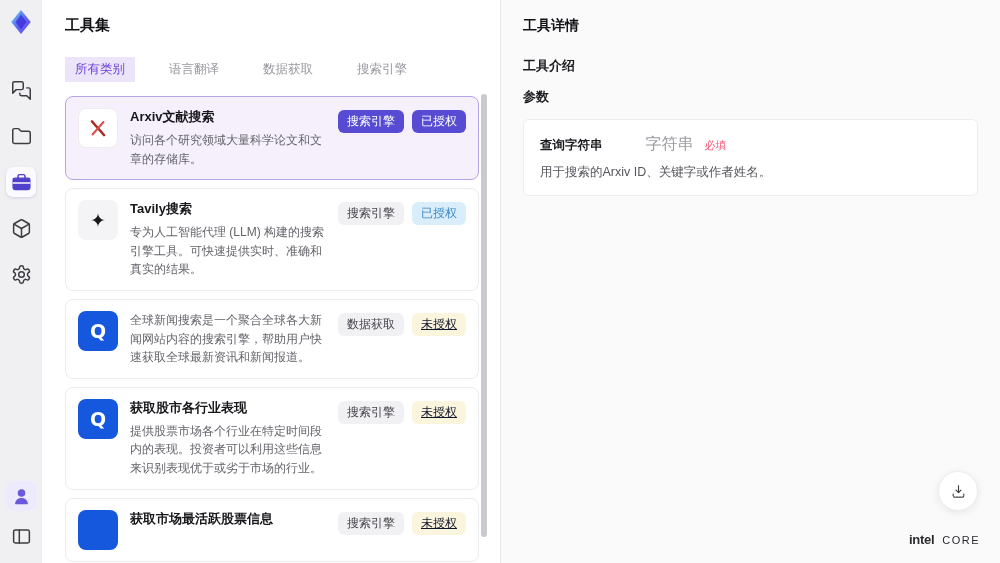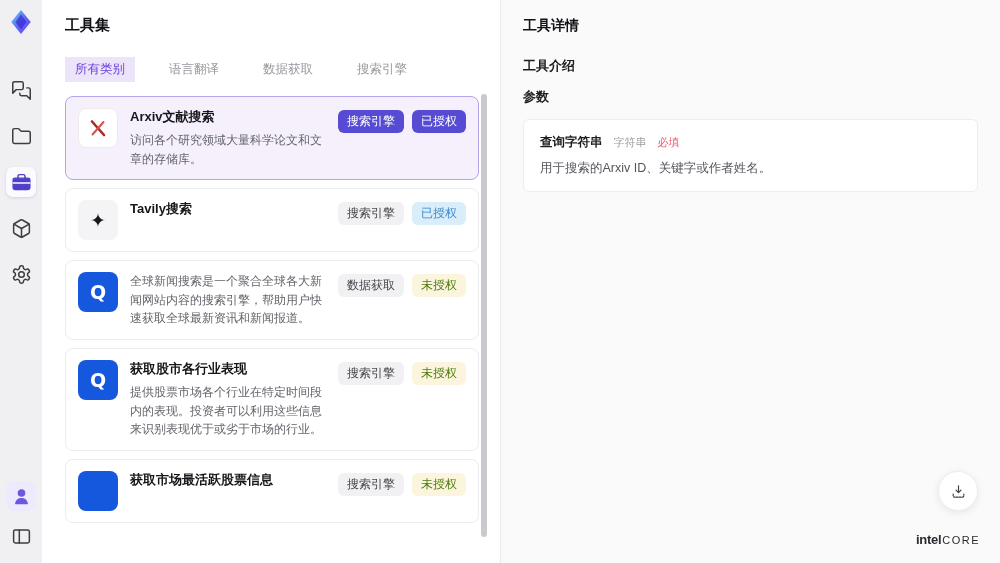--- a/index.html
+++ b/index.html
@@ -34,40 +34,40 @@
   .tool-icon .q { color:#fff; font-weight:bold; font-size:19px; font-family:"DejaVu Sans",sans-serif; }
   .tool-icon .star { color:#17171b; font-size:19px; }
   .card-body { flex:1; min-width:0; padding-right:6px; }
   .card-title { font-size:13px; font-weight:bold; color:#17171b; margin-bottom:5px; }
   .card-desc { font-size:12px; color:#64646b; line-height:1.55; }
   .card-badges { display:flex; gap:8px; flex-shrink:0; margin-top:2px; }
   .badge { font-size:12px; padding:3px 9px; border-radius:6px; white-space:nowrap; }
   .badge.solid  { background:#564bd2; color:#fff; }
   .badge.gray   { background:#f1f1f3; color:#46464d; }
   .badge.blue   { background:#d9edfb; color:#3e8ac9; }
-  .badge.yellow { background:#fcf5dd; color:#4d7c0f; }
+  .badge.yellow { background:#fcf5dd; color:#0f172a;text-decoration:underline; }
 
   .scrollbar-track { position:absolute; top:90px; bottom:6px; right:13px; width:6px; }
   .scrollbar-thumb { position:absolute; top:4px; bottom:20px; width:6px; background:#c9c9ce; border-radius:3px; }
 
   
   .detail-pane { flex:1; height:100%; background:#fafafb; border-left:1px solid #e9e9ec; padding:17px 22px; position:relative; }
   .detail-title { font-size:14px; font-weight:bold; color:#121216; margin-bottom:22px; }
   .section-title { font-size:13px; font-weight:bold; color:#1c1c21; margin-bottom:13px; }
   .panel-box { background:#fff; border:1px solid #ededf0; border-radius:6px; padding:14px 16px; margin-bottom:22px; }
   .intro-text { font-size:12.5px; color:#3c3c43; line-height:1.6; }
   .param-line { display:flex; align-items:baseline; gap:11px; margin-bottom:9px; }
   .param-name { font-size:12.5px; font-weight:bold; color:#1c1c21; }
-  .param-type { font-size:11px; color:#9a9aa1; }
+  .param-type { font-size:16px; color:#9a9aa1;margin-left:32px; }
   .param-req  { font-size:11px; color:#f15b77; }
   .param-desc { font-size:12.5px; color:#55555c; }
 
   .fab { position:absolute; right:22px; bottom:52px; width:40px; height:40px; border-radius:50%; background:#fff; border:1px solid #ededf0; box-shadow:0 2px 8px rgba(0,0,0,.08); display:flex; align-items:center; justify-content:center; cursor:pointer; }
   .fab svg { width:17px; height:17px; stroke:#3a3a40; stroke-width:1.6; fill:none; stroke-linecap:round; stroke-linejoin:round; }
-  .brand { position:absolute; right:20px; bottom:16px; display:flex; align-items:baseline; gap:1px; }
+  .brand { position:absolute; right:20px; bottom:16px; display:flex; align-items:baseline; gap:8px; }
   .brand .intel { font-size:13px; font-weight:bold; color:#2b2b30; letter-spacing:-0.3px; }
   .brand .core  { font-size:11px; color:#2b2b30; letter-spacing:1.5px; }
 </style>
 </head>
 <body>
 
 <nav class="rail">
   <div class="logo">
     <svg viewBox="0 0 24 24" width="26" height="26">
       <defs>
@@ -158,20 +158,21 @@
         <span class="badge solid">已授权</span>
       </div>
     </div>
 
     <div class="card">
       <div class="tool-icon gray">
           <span class="star">✦</span>
         </div>
       <div class="card-body">
         <div class="card-title">Tavily搜索</div>
+        <div class="card-desc">专为人工智能代理 (LLM) 构建的搜索引擎工具。可快速提供实时、准确和真实的结果。</div>
       </div>
       <div class="card-badges">
         <span class="badge gray">搜索引擎</span>
         <span class="badge blue">已授权</span>
       </div>
     </div>
 
     <div class="card">
       <div class="tool-icon blue">
           <span class="q">Q</span>

